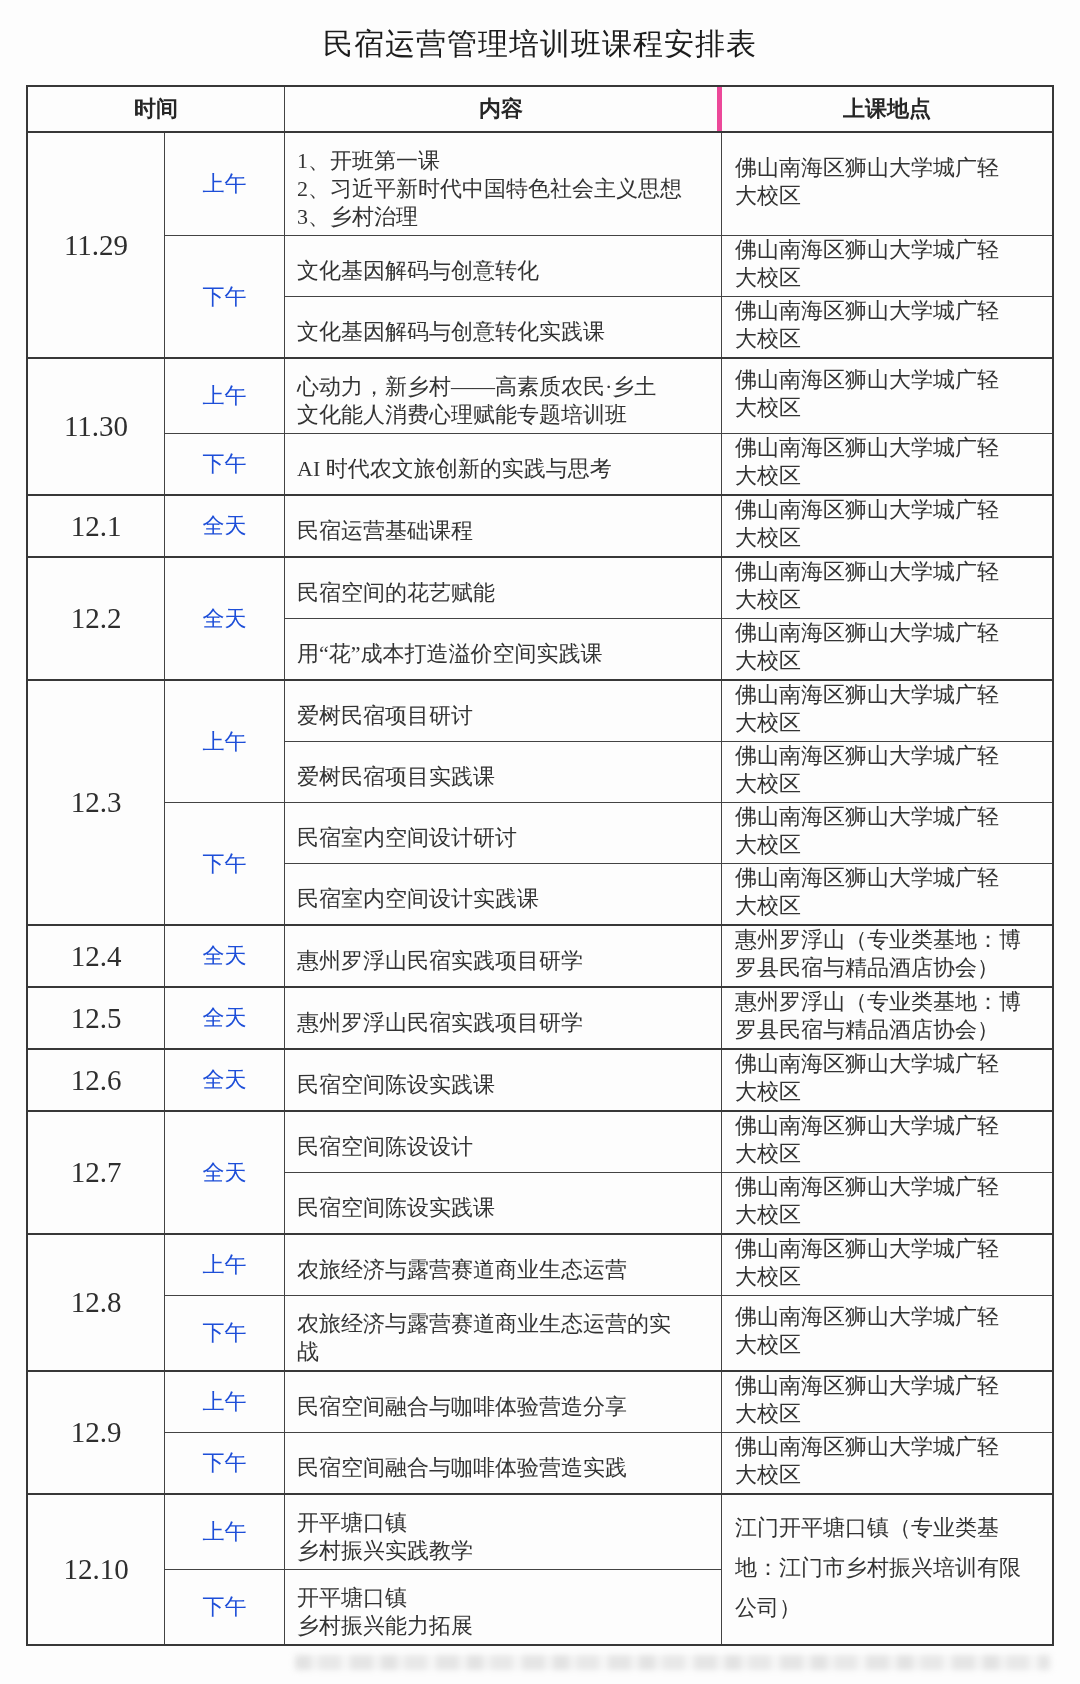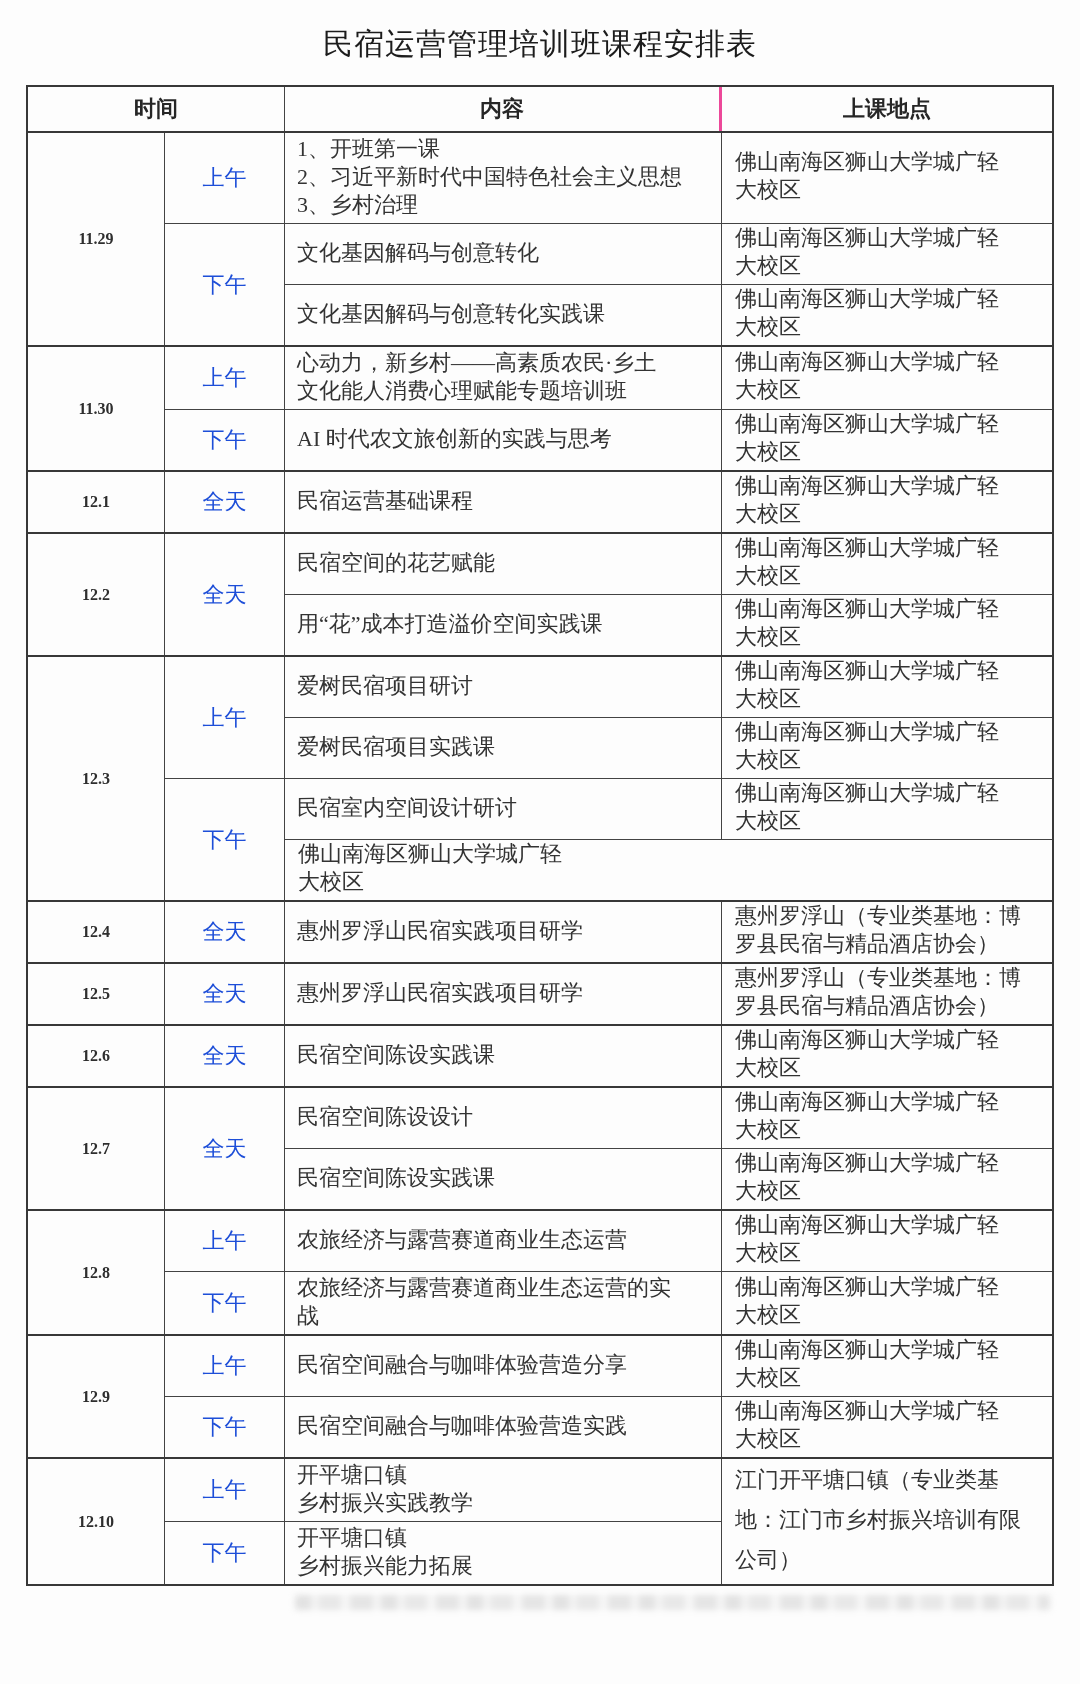--- a/index.html
+++ b/index.html
@@ -28,30 +28,30 @@
     background: #fdfdfd;
   }
 
   
   .header-row { display: flex; min-height: 44px; }
   .hcell {
     display: flex; align-items: center; justify-content: center;
     font-size: 22px; font-weight: bold; color: #262626;
   }
   .h-time { width: 257px; border-right: 1px solid #434343; }
-  .h-content { flex: 1; border-right: 3px solid #ec4899; }
+  .h-content { flex: 1; border-right: 5px solid #ec4899; }
   .h-location { width: 330px; }
 
   
   .section { display: flex; border-top: 2px solid #383838; }
   .date-cell {
     width: 137px; flex: 0 0 137px;
     border-right: 1px solid #434343;
     display: flex; align-items: center; justify-content: center;
-    font-size: 16px; color: #2e2e2e; font-weight: bold;
+    font-size: 29px; color: #2e2e2e;
   }
   .section-body { flex: 1; display: flex; flex-direction: column; }
   .section-body.merged { flex-direction: row; }
   .merged-left { flex: 1; display: flex; flex-direction: column; }
 
   .period-row { display: flex; flex: 1; }
   .period-row + .period-row { border-top: 1px solid #434343; }
   .period-cell {
     width: 120px; flex: 0 0 120px;
     border-right: 1px solid #434343;
@@ -61,21 +61,21 @@
   .period-items { flex: 1; display: flex; flex-direction: column; }
 
   .item-row { display: flex; flex: 1; min-height: 56px; }
   .item-row + .item-row { border-top: 1px solid #434343; }
 
   .cell-text { white-space: pre-line; font-size: 22px; color: #333; line-height: 28px; }
   .content-cell {
     flex: 1;
     border-right: 1px solid #434343;
     display: flex; flex-direction: column; justify-content: center;
-    padding: 2px 20px 4px 12px;
+    padding: 14px 20px 4px 12px;
   }
   .location-cell {
     width: 330px; flex: 0 0 330px;
     display: flex; flex-direction: column; justify-content: center;
     padding: 0 16px 4px 13px;
   }
   .location-cell.merged { line-height: 40px; }
 
   
   .scan-artifact {
@@ -218,20 +218,21 @@
             </div>
             <div class="period-row">
               <div class="period-cell">下午</div>
               <div class="period-items">
                 <div class="item-row">
                   <div class="content-cell cell-text">民宿室内空间设计研讨</div>
                   <div class="location-cell cell-text">佛山南海区狮山大学城广轻
 大校区</div>
                 </div>
                 <div class="item-row">
+                  <div class="content-cell cell-text">民宿室内空间设计实践课</div>
                   <div class="location-cell cell-text">佛山南海区狮山大学城广轻
 大校区</div>
                 </div>
               </div>
             </div>
           </div>
         </div>
         <div class="section">
           <div class="date-cell">12.4</div>
           <div class="section-body">

